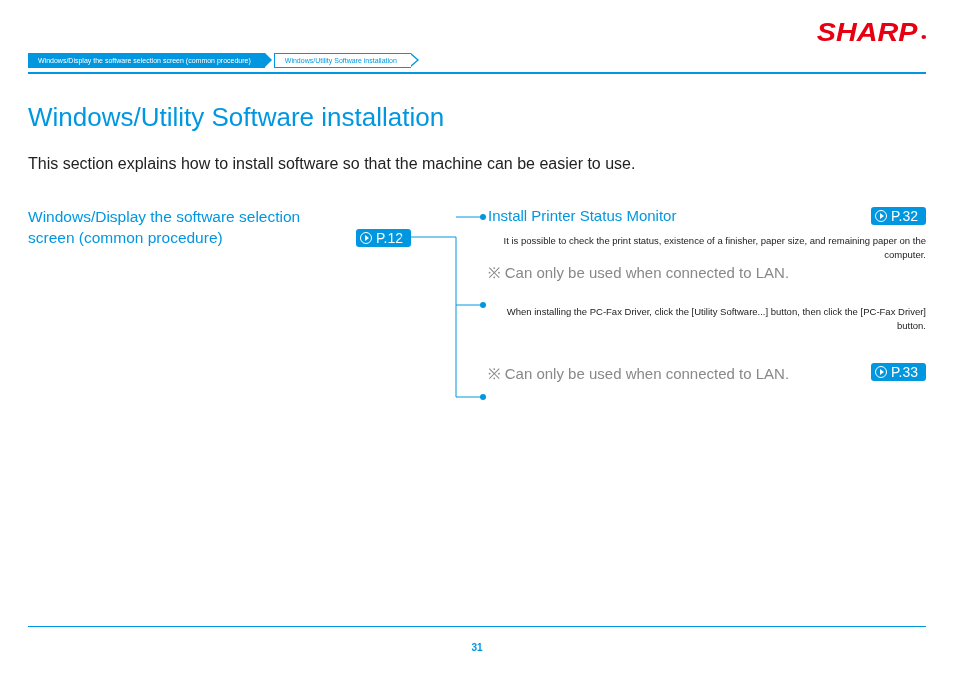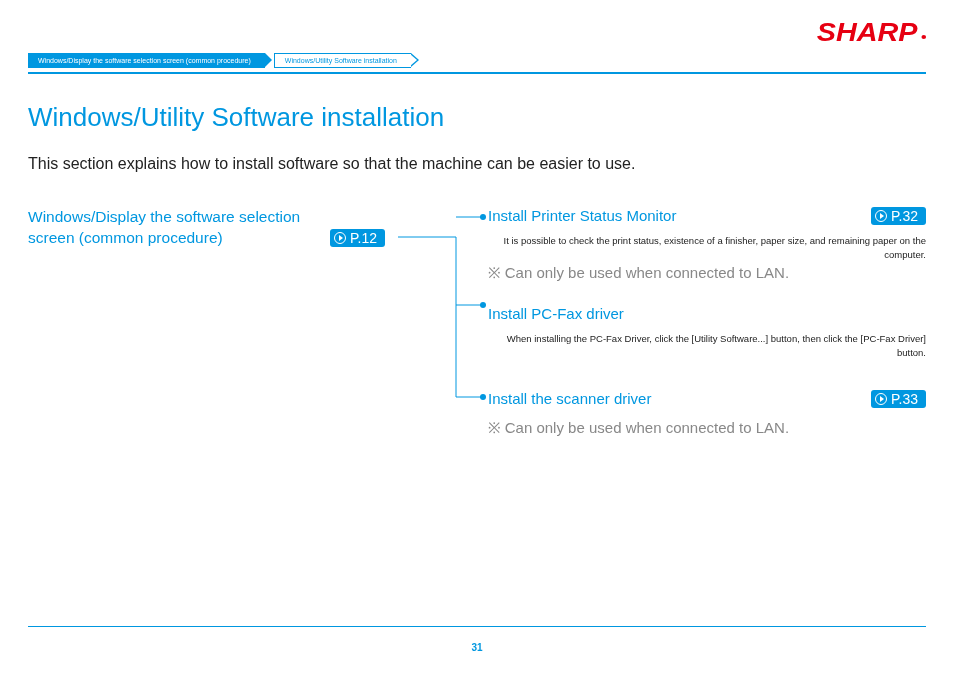--- a/index.html
+++ b/index.html
@@ -159,21 +159,21 @@
     align-items: center;
     justify-content: center;
   }
   .page-link .play-tri {
     width: 0; height: 0;
     border-top: 3px solid transparent;
     border-bottom: 3px solid transparent;
     border-left: 4px solid #fff;
     margin-left: 1px;
   }
-  .left-col .page-link { top: 22px; left: 302px; }
+  .left-col .page-link { top: 22px; left: 328px; }
   .right-col {
     flex: 1;
     position: relative;
     padding-left: 90px;
   }
   .branch-svg {
     position: absolute;
     left: 0;
     top: 0;
   }
@@ -273,26 +273,24 @@
           <span class="play-circle">
               <span class="play-tri"></span>
             </span>
           <span>P.32</span>
         </a>
         <div class="section-desc">It is possible to check the print status, existence of a finisher, paper size, and remaining paper on the computer.</div>
         <div class="section-note">※ Can only be used when connected to LAN.</div>
       </div>
 
       <div class="section">
-        <div class="section-heading">Install PC-Fax driver</div>
         <div class="section-desc">When installing the PC-Fax Driver, click the [Utility Software...] button, then click the [PC-Fax Driver] button.</div>
       </div>
 
       <div class="section" style="margin-top:30px">
-        <div class="section-heading">Install the scanner driver</div>
         <a class="page-link right-link">
           <span class="play-circle">
               <span class="play-tri"></span>
             </span>
           <span>P.33</span>
         </a>
         <div class="section-note">※ Can only be used when connected to LAN.</div>
       </div>
     </div>
   </div>

